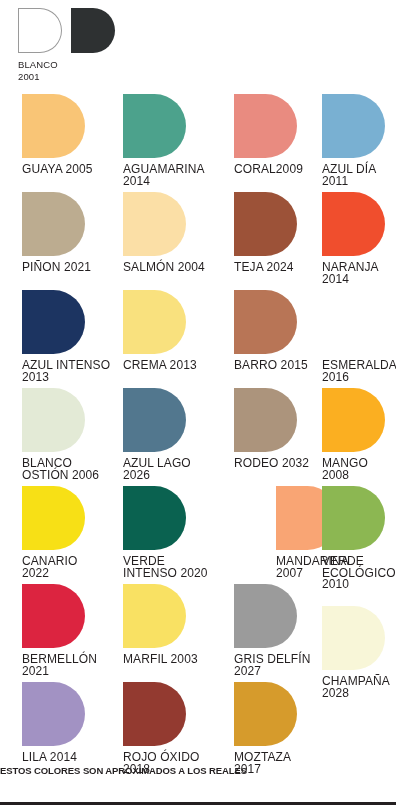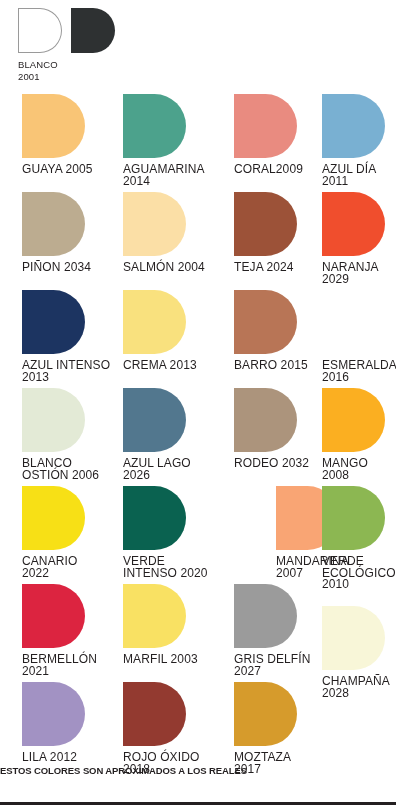--- a/index.html
+++ b/index.html
@@ -119,34 +119,34 @@
       <div class="swatch" style="background: rgb(233, 139, 128);"></div>
       <div class="label">CORAL2009</div>
     </div>
     <div class="cell" style="left: 322px; top: 4px;">
       <div class="swatch" style="background: rgb(121, 176, 210);"></div>
       <div class="label">AZUL DÍA
 2011</div>
     </div>
     <div class="cell" style="left: 22px; top: 102px;">
       <div class="swatch" style="background: rgb(188, 172, 144);"></div>
-      <div class="label">PIÑON 2034</div>
+      <div class="label">PIÑON 2021</div>
     </div>
     <div class="cell" style="left: 123px; top: 102px;">
       <div class="swatch" style="background: rgb(251, 223, 166);"></div>
       <div class="label">SALMÓN 2004</div>
     </div>
     <div class="cell" style="left: 234px; top: 102px;">
       <div class="swatch" style="background: rgb(156, 82, 56);"></div>
       <div class="label">TEJA 2024</div>
     </div>
     <div class="cell" style="left: 322px; top: 102px;">
       <div class="swatch" style="background: rgb(240, 78, 45);"></div>
       <div class="label">NARANJA
-2029</div>
+2014</div>
     </div>
     <div class="cell" style="left: 22px; top: 200px;">
       <div class="swatch" style="background: rgb(28, 52, 97);"></div>
       <div class="label">AZUL INTENSO
 2013</div>
     </div>
     <div class="cell" style="left: 123px; top: 200px;">
       <div class="swatch" style="background: rgb(249, 225, 126);"></div>
       <div class="label">CREMA 2013</div>
     </div>
@@ -212,21 +212,21 @@
       <div class="label">GRIS DELFÍN
 2027</div>
     </div>
     <div class="cell" style="left: 322px; top: 516px;">
       <div class="swatch" style="background: rgb(248, 246, 216);"></div>
       <div class="label">CHAMPAÑA
 2028</div>
     </div>
     <div class="cell" style="left: 22px; top: 592px;">
       <div class="swatch" style="background: rgb(162, 146, 195);"></div>
-      <div class="label">LILA 2012</div>
+      <div class="label">LILA 2014</div>
     </div>
     <div class="cell" style="left: 123px; top: 592px;">
       <div class="swatch" style="background: rgb(147, 58, 48);"></div>
       <div class="label">ROJO ÓXIDO
 2018</div>
     </div>
     <div class="cell" style="left: 234px; top: 592px;">
       <div class="swatch" style="background: rgb(214, 155, 44);"></div>
       <div class="label">MOZTAZA
 2017</div>

